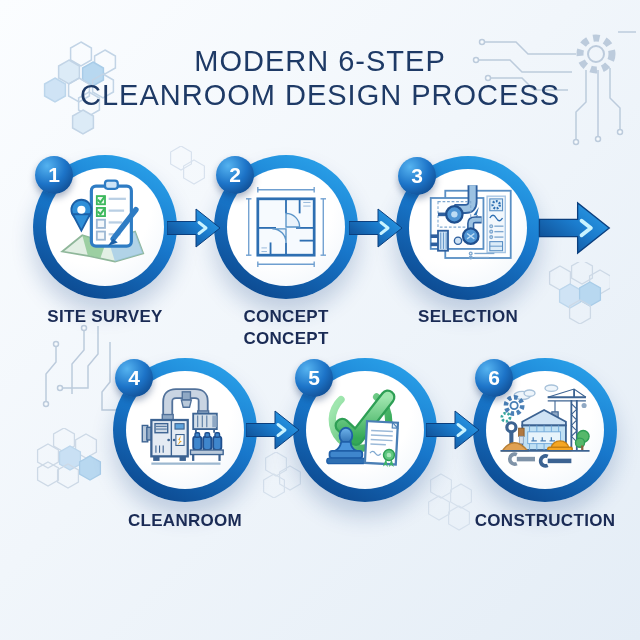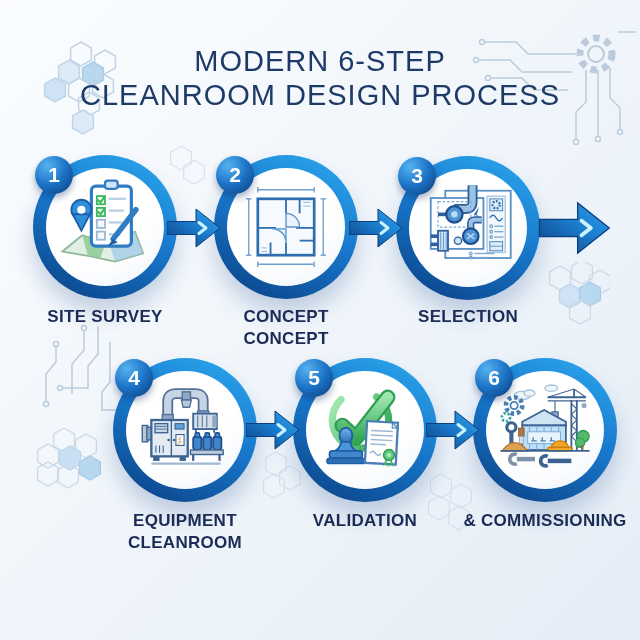--- a/index.html
+++ b/index.html
@@ -352,21 +352,20 @@
           </g>
           <rect x="61" y="77" width="36" height="5" fill="#b9c9da" stroke="#3c6392" stroke-width="1.5"></rect>
           <line x1="64" y1="82" x2="64" y2="89" stroke="#3c6392" stroke-width="2.5"></line>
           <line x1="93" y1="82" x2="93" y2="89" stroke="#3c6392" stroke-width="2.5"></line>
         </svg>
       </div>
     </div>
     <div class="badge">4</div>
   </div>
   <div class="step-label l4">
-    <div>EQUIPMENT</div>
     <div>CLEANROOM</div>
   </div>
 
   <div class="step s5">
     <div class="ring">
       <div class="inner">
         <svg width="100" height="100" viewBox="0 0 110 110">
           <circle cx="50" cy="44" r="31" fill="none" stroke="url(#greenGrad)" stroke-width="8" stroke-linecap="round" stroke-dasharray="152 43" transform="rotate(-55 50 44)"></circle>
           <path d="M30,50 L45,64 L80,19" fill="none" stroke="#2e9f55" stroke-width="17" stroke-linecap="round" stroke-linejoin="round"></path>
           <path d="M30,50 L45,64 L80,19" fill="none" stroke="url(#greenGrad)" stroke-width="12" stroke-linecap="round" stroke-linejoin="round"></path>
@@ -388,21 +387,20 @@
             <path d="M85,86 l3,9 -3,-2.5 -2.5,3 z" fill="#3db368"></path>
             <circle cx="82" cy="82" r="6" fill="#5fc77f" stroke="#2e9f55" stroke-width="1.6"></circle>
             <circle cx="82" cy="82" r="2.6" fill="#a8e6b8"></circle>
           </g>
         </svg>
       </div>
     </div>
     <div class="badge">5</div>
   </div>
   <div class="step-label l5">
-    <div>VALIDATION</div>
   </div>
 
   <div class="step s6">
     <div class="ring">
       <div class="inner">
         <svg width="100" height="100" viewBox="0 0 110 110">
           <g fill="#eef5fb" stroke="#a8c2da" stroke-width="1.5">
             <ellipse cx="30" cy="17" rx="9" ry="4.5"></ellipse>
               <ellipse cx="38" cy="14.5" rx="6" ry="3.5"></ellipse>
             <ellipse cx="62" cy="9" rx="7" ry="3.5"></ellipse>
@@ -451,21 +449,21 @@
             <path d="M24,82 a5.5,5.5 0 1 0 0,10" fill="none" stroke="#7f93a8" stroke-width="4"></path>
             <line x1="58" y1="89" x2="84" y2="89" stroke="#3c6392" stroke-width="5"></line>
             <path d="M58,84 a5.5,5.5 0 1 0 0,10" fill="none" stroke="#3c6392" stroke-width="4"></path>
           </g>
         </svg>
       </div>
     </div>
     <div class="badge">6</div>
   </div>
   <div class="step-label l6">
-    <div>&amp; COMMISSIONING</div>
+    <div>CONSTRUCTION</div>
   </div>
 
   <svg class="arrow a1" width="54" height="44" viewBox="0 0 54 44">
     <polygon points="0,15.5 29,15.5 29,3 53,22 29,41 29,28.5 0,28.5" fill="url(#arrowGrad)" stroke="#0b3f7e" stroke-width="1"></polygon>
     <line x1="5" y1="22" x2="34" y2="22" stroke="url(#stripeGrad)" stroke-width="3" stroke-linecap="round"></line>
     <path d="M32,16.5 L39,22 L32,27.5" stroke="#c9f3ff" stroke-width="3" fill="none" stroke-linecap="round" stroke-linejoin="round"></path>
   </svg>
   <svg class="arrow a2" width="54" height="44" viewBox="0 0 54 44">
     <polygon points="0,15.5 29,15.5 29,3 53,22 29,41 29,28.5 0,28.5" fill="url(#arrowGrad)" stroke="#0b3f7e" stroke-width="1"></polygon>
     <line x1="5" y1="22" x2="34" y2="22" stroke="url(#stripeGrad)" stroke-width="3" stroke-linecap="round"></line>

